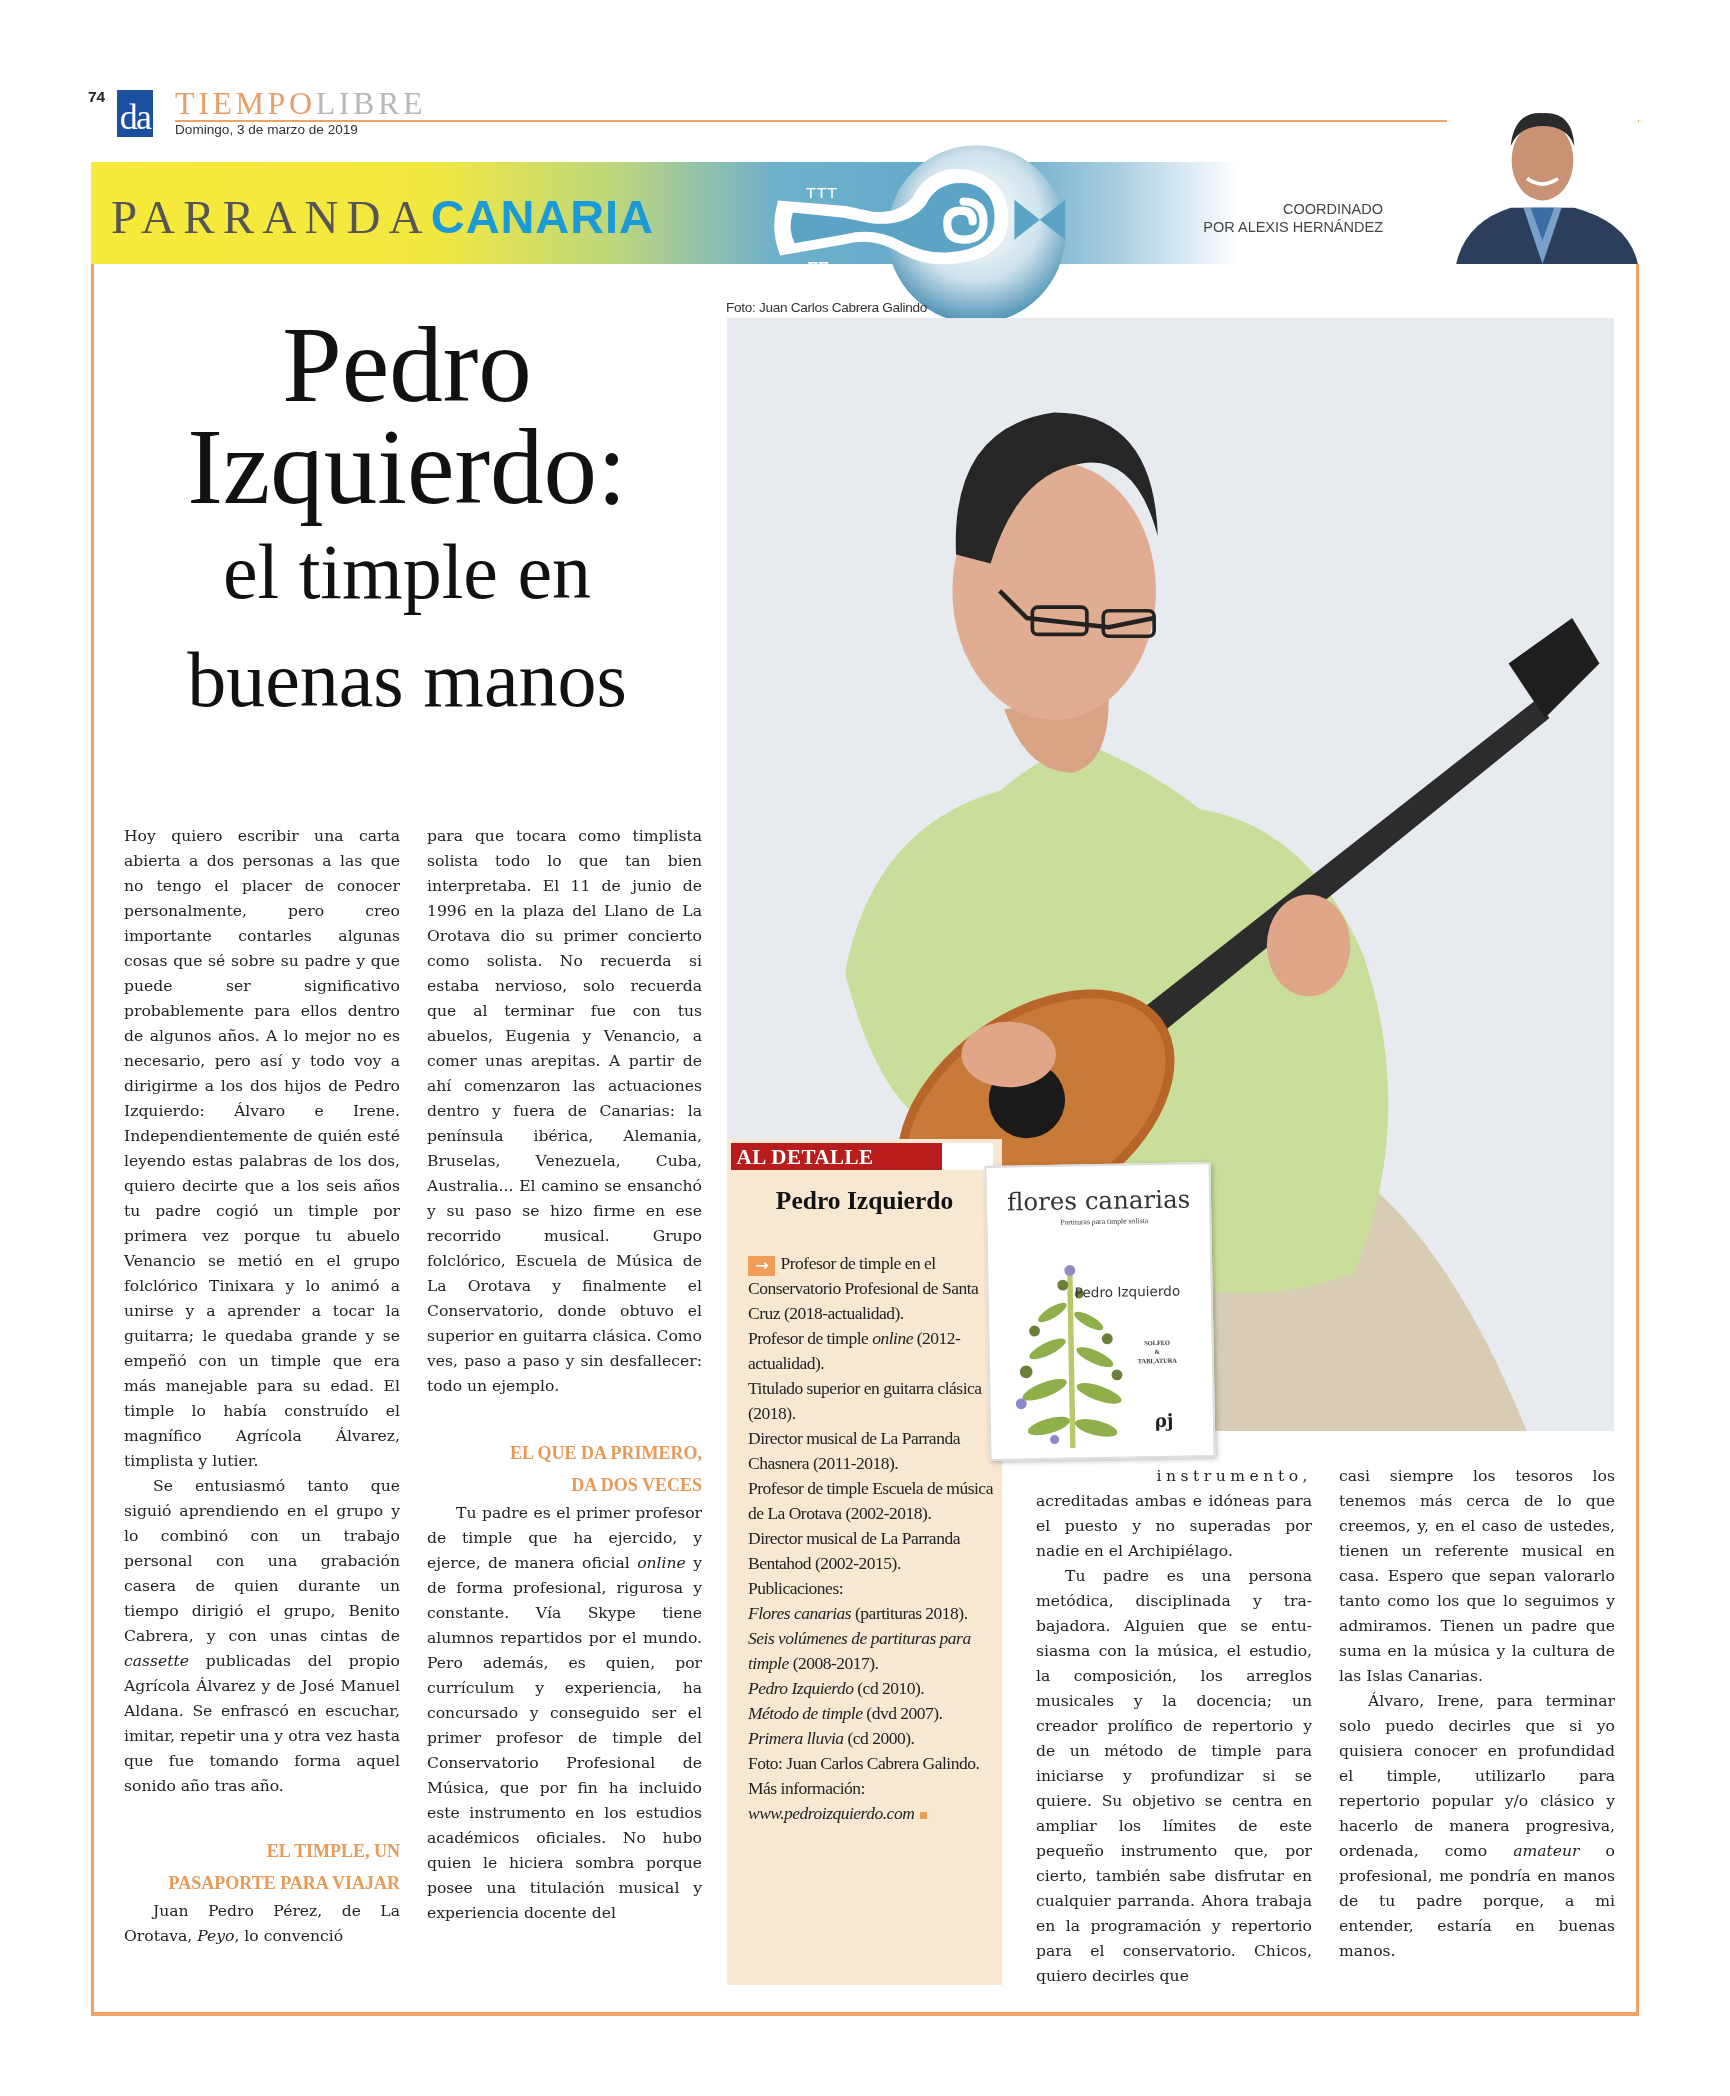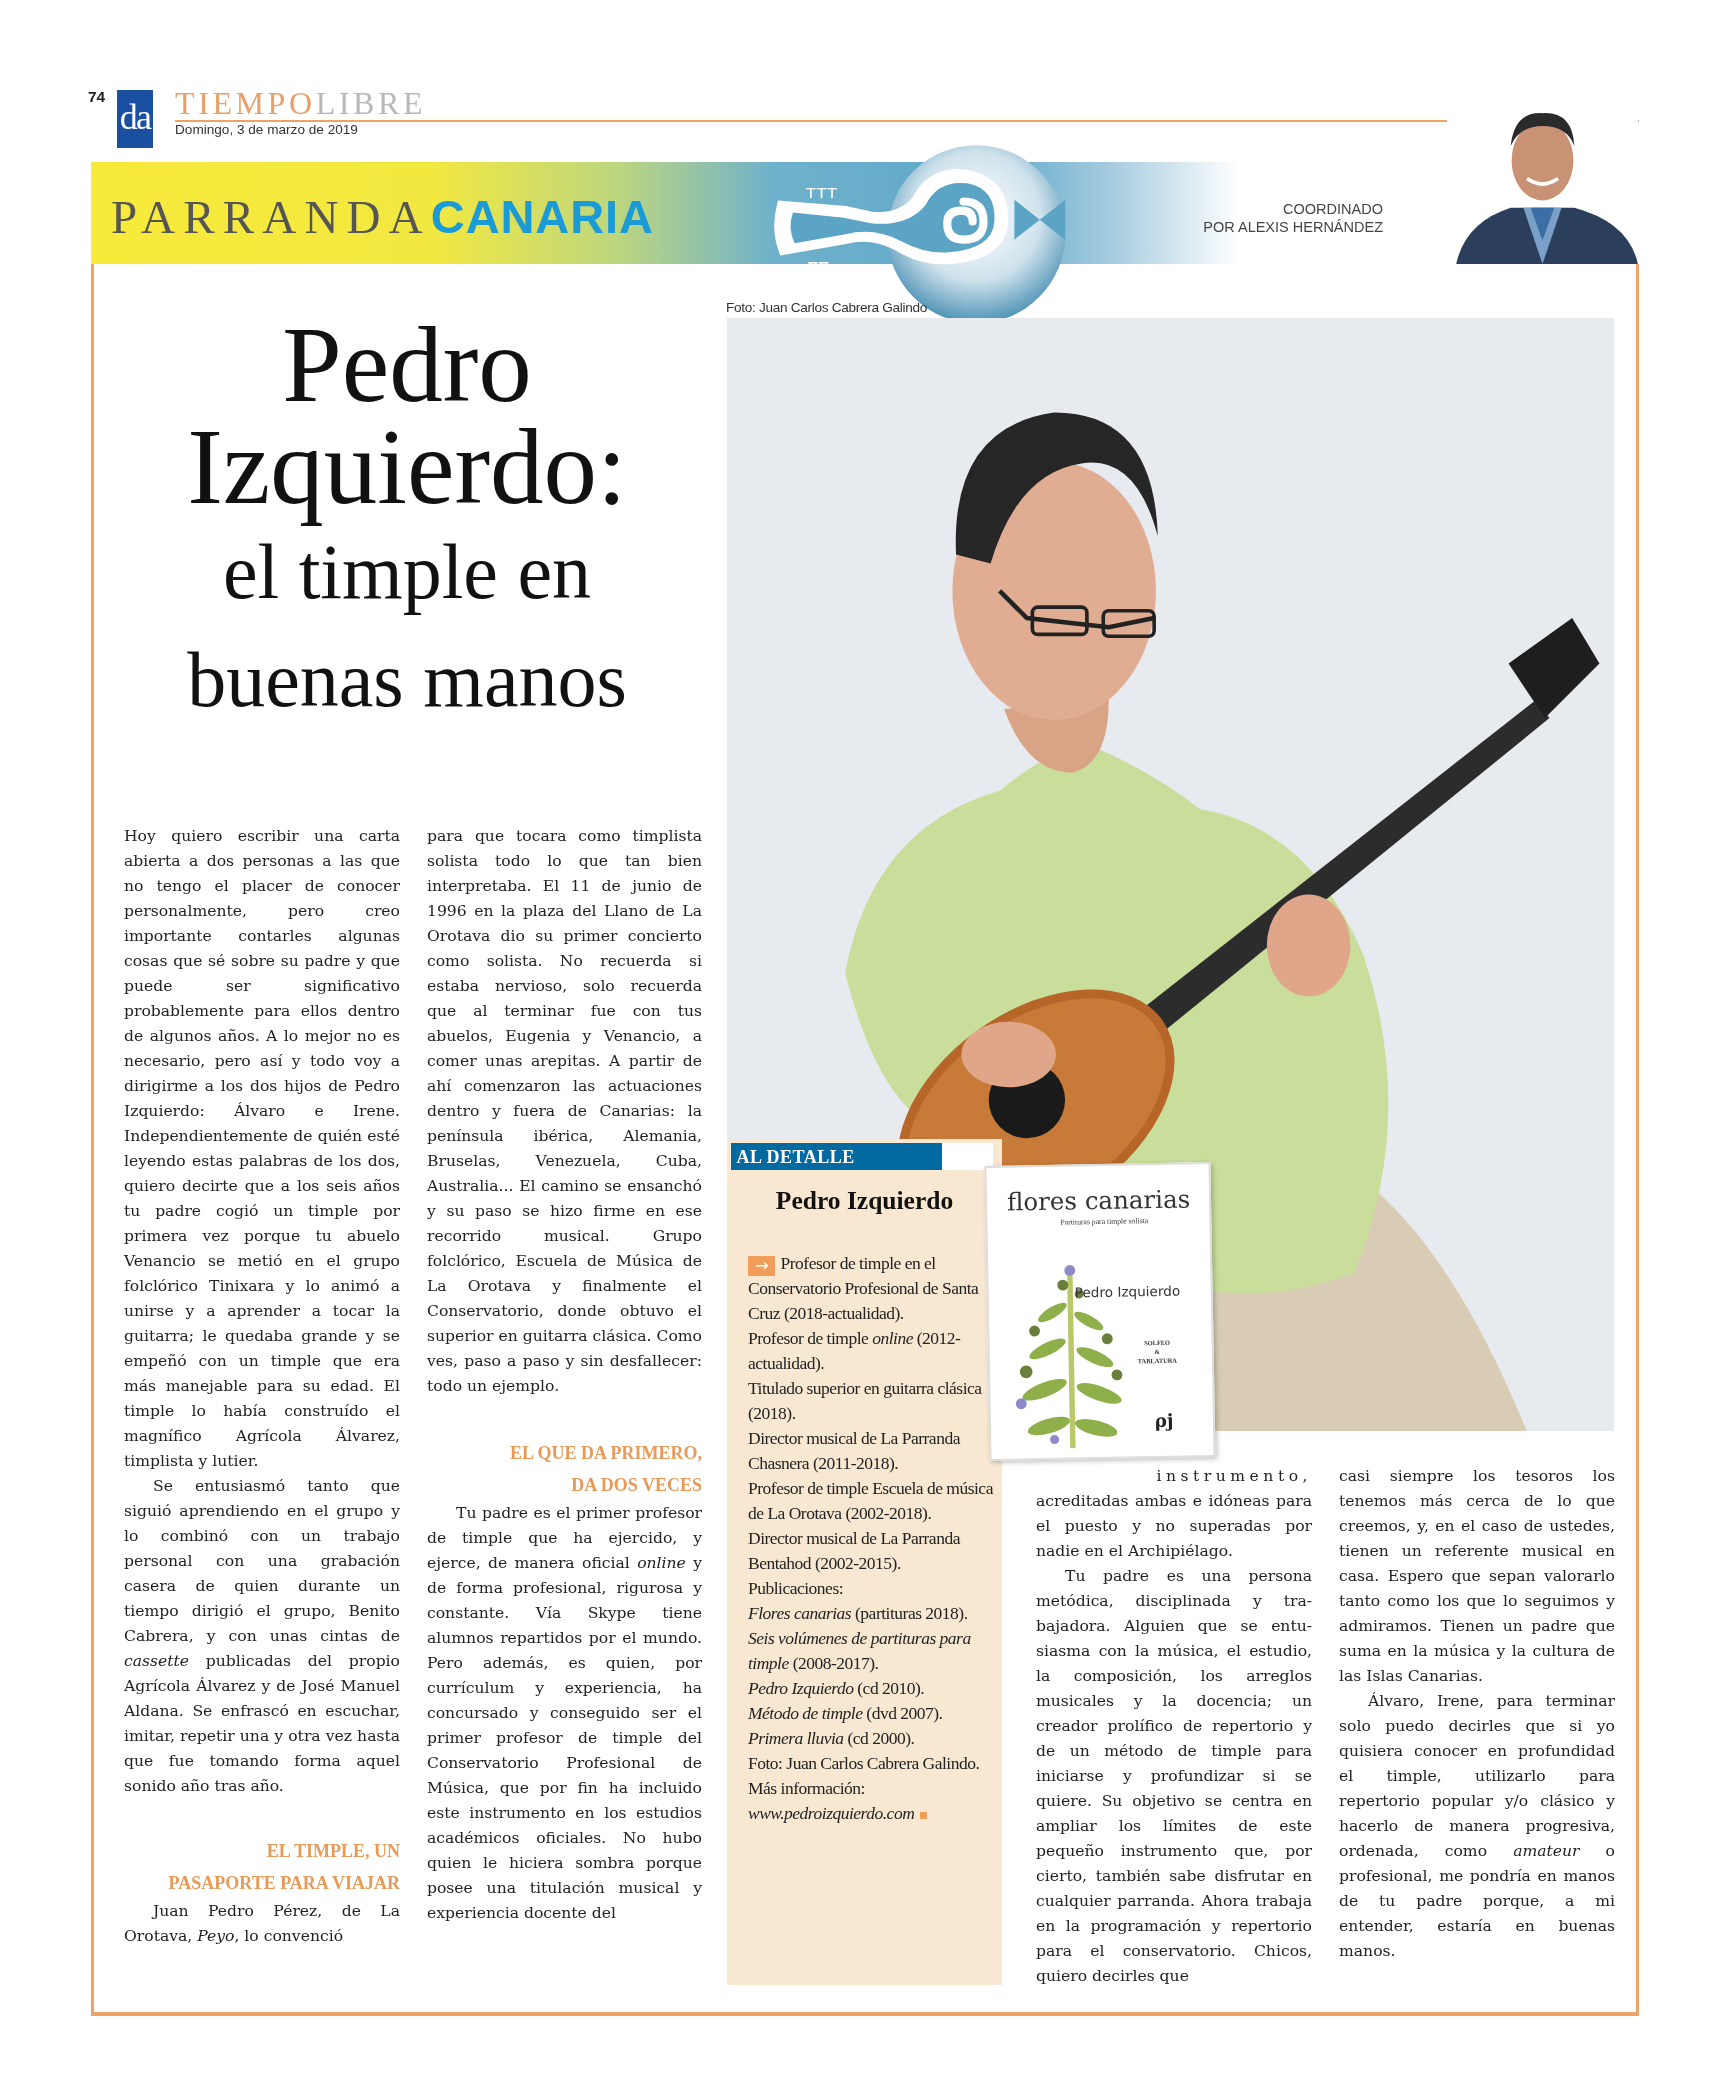--- a/index.html
+++ b/index.html
@@ -1,20 +1,20 @@
 <!DOCTYPE html>
 <html style="font-size:14.5px"><head>
 <meta charset="utf-8">
 <style>
   html, body { margin: 0; padding: 0; background: #ffffff; }
   body { width: 1730px; height: 2097px; position: relative; overflow: hidden; font-family: "DejaVu Serif", serif; color: #1a1a1a; }
 
   
   .page-num { position: absolute; left: 88px; top: 88px; font-family: "Liberation Sans", sans-serif; font-weight: bold; font-size: 15.5px; color: #222; }
-  .logo-da { position: absolute; left: 117px; top: 90px; width: 36px; height: 58px; background: #1b4fa0; color: #fff; font-family: "Liberation Serif", serif; font-size: 36px; line-height: 55px; text-align: center; letter-spacing: -1.8px; }
+  .logo-da { position: absolute; left: 117px; top: 90px; width: 36px; height: 47px; background: #1b4fa0; color: #fff; font-family: "Liberation Serif", serif; font-size: 36px; line-height: 55px; text-align: center; letter-spacing: -1.8px; }
   .section-name { position: absolute; left: 175px; top: 87px; font-family: "Liberation Serif", serif; font-size: 32px; letter-spacing: 3.6px; line-height: 33px; }
   .section-name .a { color: #e8a06a; }
   .section-name .b { color: #b8b8b8; }
   .masthead-date { position: absolute; left: 175px; top: 122px; font-family: "Liberation Sans", sans-serif; font-size: 13.6px; color: #333; }
   .masthead-rule { position: absolute; left: 175px; top: 120px; width: 1464px; height: 1.8px; background: #efa266; }
 
   
   .banner { position: absolute; left: 91px; top: 162px; width: 1551px; height: 102px;
     background: linear-gradient(90deg, #f7ea3a 0%, #f3e840 22%, #bcd67f 34%, #6fb1cc 44%, #5fa8c8 58%, #a8cde0 66%, #ffffff 74%, #ffffff 100%); }
   .banner-title { position: absolute; left: 111px; top: 189px; font-size: 47px; line-height: 55px; white-space: nowrap; }
@@ -44,21 +44,21 @@
   .col2 { left: 427px; top: 824px; width: 275px; }
   .col4 { left: 1036px; top: 1464px; width: 276px; }
   .col5 { left: 1339px; top: 1464px; width: 276px; }
   .spaced { letter-spacing: 4.5px; text-align: right; display: block; }
 
   
   .main-photo { position: absolute; left: 727px; top: 318px; width: 887px; height: 1113px; background: #e6e9ee; overflow: hidden; }
 
   
   .detail-box { position: absolute; left: 727px; top: 1139px; width: 275px; height: 846px; background: #f8e8d2; }
-  .detail-tab { position: absolute; left: 731px; top: 1143px; width: 211px; height: 27px; background: #0369a1; color: #fff; font-family: "Liberation Serif", serif; font-weight: bold; font-size: 18px; line-height: 28px; padding-left: 5.5px; letter-spacing: 0.5px; }
+  .detail-tab { position: absolute; left: 731px; top: 1143px; width: 211px; height: 27px; background: #b91c1c; color: #fff; font-family: "Liberation Serif", serif; font-weight: bold; font-size: 21px; line-height: 28px; padding-left: 5.5px; letter-spacing: 0.5px; }
   .detail-tab-ext { position: absolute; left: 942px; top: 1143px; width: 51px; height: 27px; background: #fff; }
   .detail-name { position: absolute; left: 727px; top: 1186px; width: 275px; text-align: center; font-family: "Liberation Serif", serif; font-weight: bold; font-size: 25.5px; color: #111; }
   .detail-list { position: absolute; left: 748px; top: 1251px; width: 255px; font-family: "Liberation Serif", serif; font-size: 17.5px; line-height: 25px; color: #222; letter-spacing: -0.5px; }
   .detail-list p { margin: 0; }
   .detail-list i { font-style: italic; }
   .arrow-box { display: inline-block; width: 27px; height: 20px; background: #ef9d58; color: #fff; text-align: center; font-family: "DejaVu Sans", sans-serif; font-size: 16.4px; line-height: 20px; margin-right: 5.5px; vertical-align: -1.8px; }
   .end-mark { display: inline-block; width: 7.3px; height: 7.3px; background: #ef9d58; margin-left: 5.5px; }
 
   
   .book { position: absolute; left: 987px; top: 1164px; width: 222px; height: 291px; background: #fff; border: 2.7px solid #ddd; box-shadow: 1.8px 1.8px 5.5px rgba(0,0,0,0.25); transform: rotate(-1deg); }

